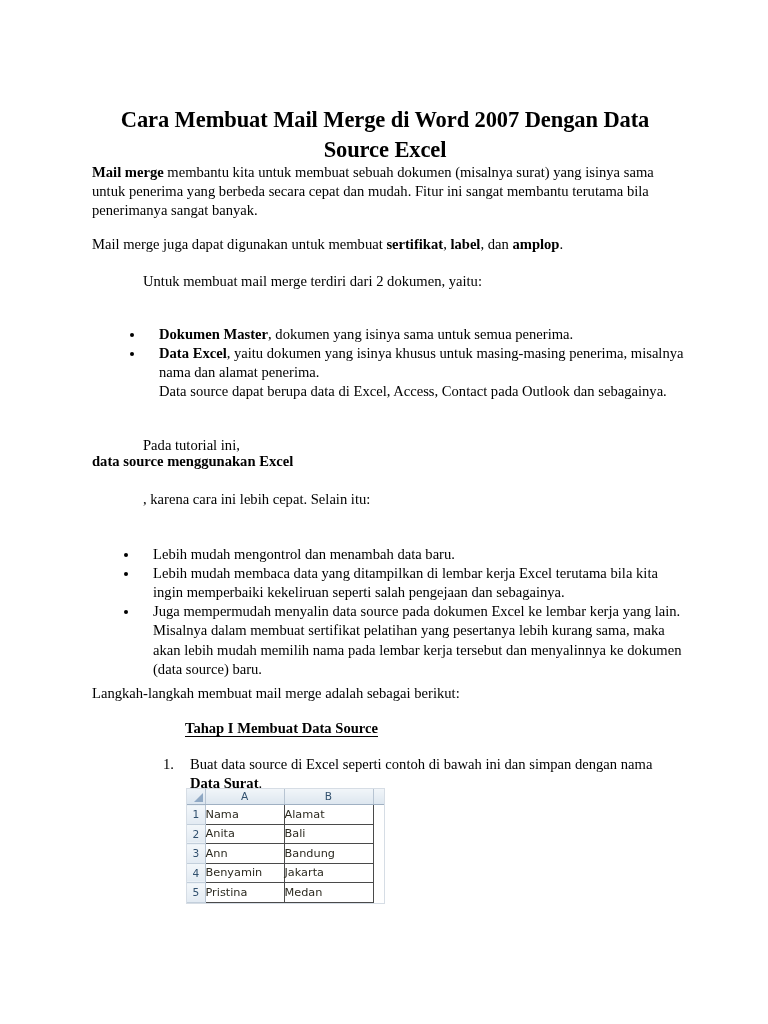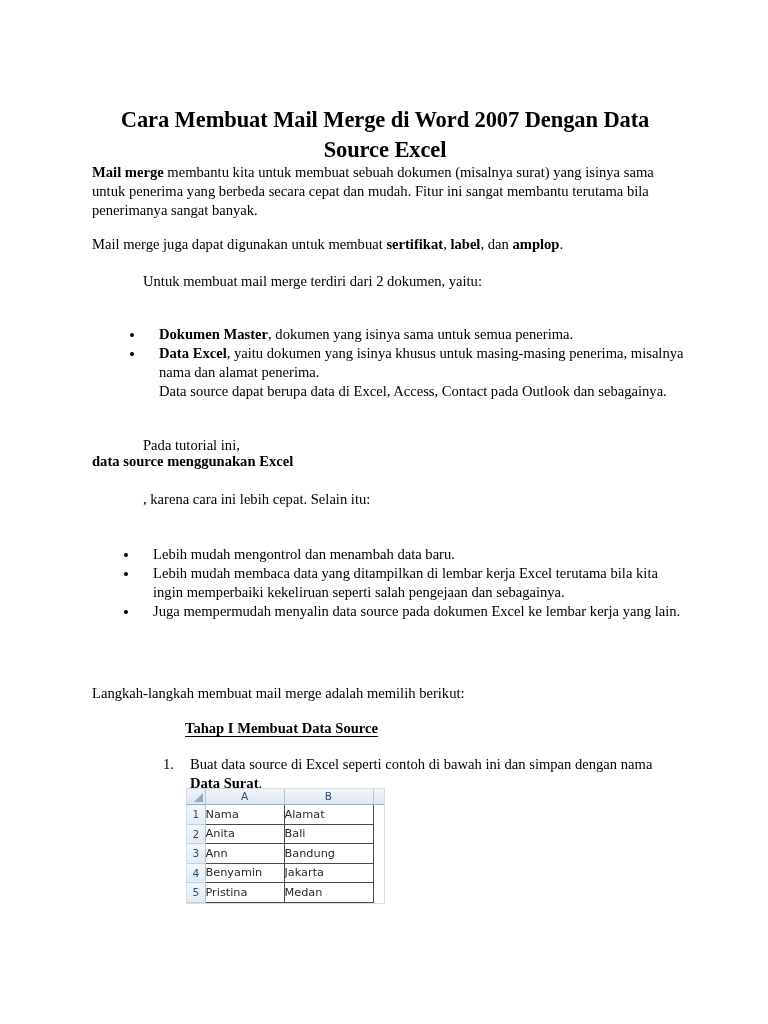--- a/index.html
+++ b/index.html
@@ -224,24 +224,25 @@
       <span class="bul-dot"></span>
       <span>Lebih mudah mengontrol dan menambah data baru.</span>
     </li>
     <li>
       <span class="bul-dot"></span>
       <span>Lebih mudah membaca data yang ditampilkan di lembar kerja Excel terutama bila kita ingin memperbaiki kekeliruan seperti salah pengejaan dan sebagainya.</span>
     </li>
     <li>
       <span class="bul-dot"></span>
       <span>Juga mempermudah menyalin data source pada dokumen Excel ke lembar kerja yang lain.</span>
+      <div>Misalnya dalam membuat sertifikat pelatihan yang pesertanya lebih kurang sama, maka akan lebih mudah memilih nama pada lembar kerja tersebut dan menyalinnya ke dokumen (data source) baru.</div>
     </li>
   </ul>
 
-  <div class="blk p-left" style="top:684px;">Langkah-langkah membuat mail merge adalah memilih berikut:</div>
+  <div class="blk p-left" style="top:684px;">Langkah-langkah membuat mail merge adalah sebagai berikut:</div>
 
   <div class="subhead" style="left:185px; top:719px;text-align:center;">Tahap I Membuat Data Source</div>
 
   <ol class="num-list" style="left:190px; top:755px; width:470px;">
     <li>
       <span class="num-marker">1.</span>
       <span>Buat data source di Excel seperti contoh di bawah ini dan simpan dengan nama </span><b>Data Surat</b><span>.</span>
     </li>
   </ol>
 

